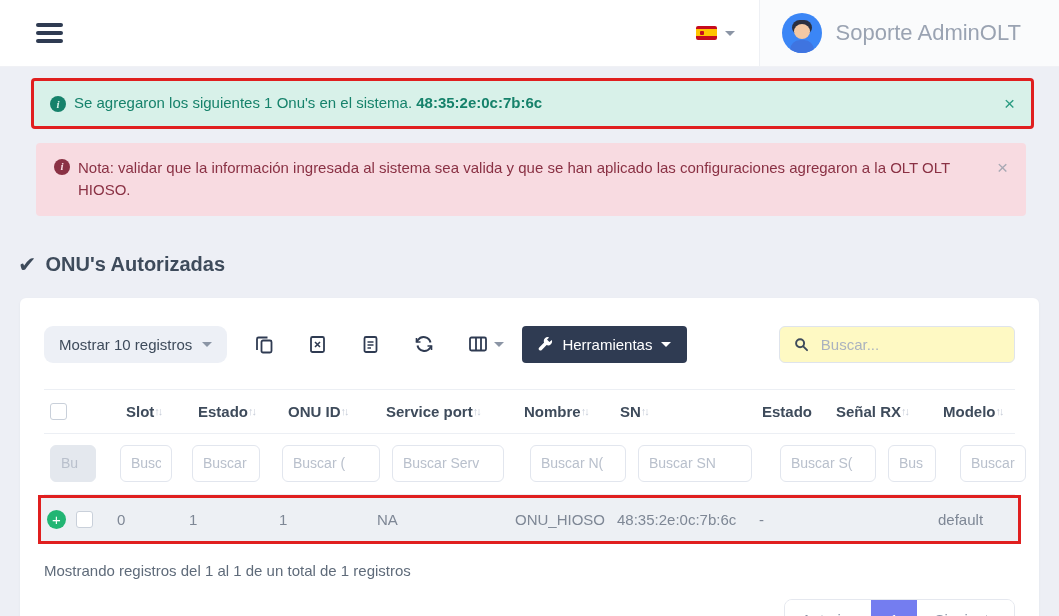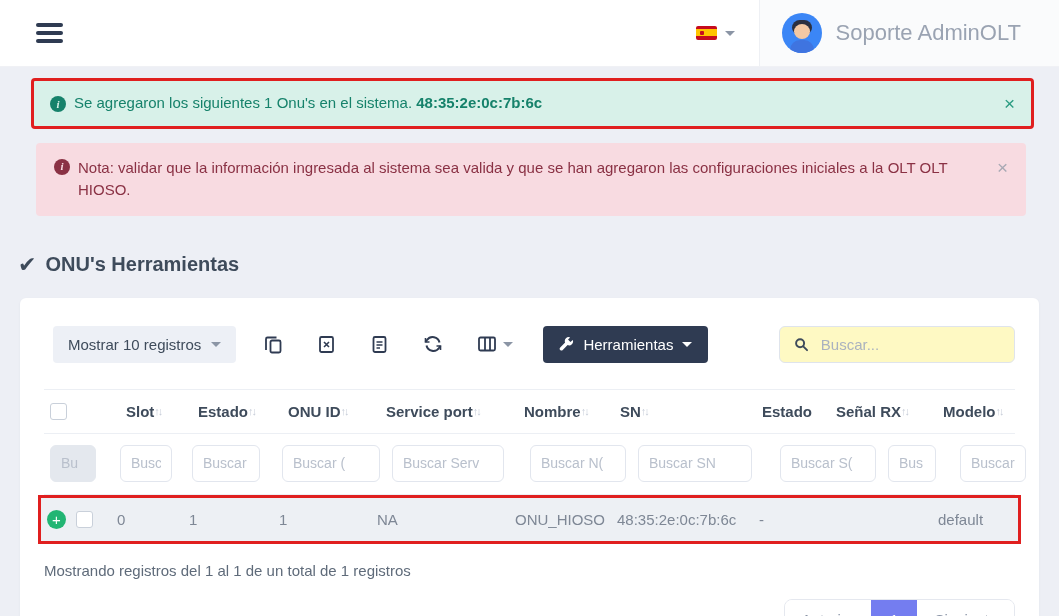--- a/index.html
+++ b/index.html
@@ -63,26 +63,26 @@
     font-size: 20px; font-weight: bold; color: #3e4b5b; }
   .check-icon { font-size: 22px; font-weight: bold; color: #3e4b5b; }
 
   
   .card { background: #fff; border-radius: 6px; margin: 0 20px; padding: 28px 24px 22px;
     box-shadow: 0 1px 3px rgba(40,50,80,.05); }
 
   
   .toolbar { display: flex; align-items: center; margin-bottom: 26px; }
   .length-btn { display: inline-flex; align-items: center; gap: 10px; background: #edf0f6; border: none;
-    color: #3e4b5b; font-size: 15px; padding: 10px 15px; border-radius: 4px; cursor: pointer;
-    font-family: inherit; margin-left: 9px; }
+    color: #3e4b5b; font-size: 15px; padding: 10px 15px; border-radius: 9px; cursor: pointer;
+    font-family: inherit; }
   .icon-btn { background: none; border: none; cursor: pointer; padding: 6px; margin-left: 22px;
     display: inline-flex; align-items: center; gap: 6px; color: #2f3b52; }
   .icon-btn svg { display: block; }
-  .tools-btn { display: inline-flex; align-items: center; gap: 9px; margin-left: 24px;
+  .tools-btn { display: inline-flex; align-items: center; gap: 9px; margin-left: 12px;
     background: #2f3b52; color: #fff; border: none; border-radius: 4px; padding: 10px 16px;
     font-size: 15px; font-family: inherit; cursor: pointer; }
   .tools-btn .caret { border-top-color: #fff; }
   .search-wrap { margin-left: auto; display: flex; align-items: center; gap: 12px;
     border: 1px solid #dfe4ec; border-radius: 6px; background: #fef9c3; padding: 9px 14px; width: 236px; }
   .search-wrap input { border: none; outline: none; font-size: 15px; color: #3e4b5b; width: 100%;
     font-family: inherit; background: transparent; }
   .search-wrap input::placeholder { color: #aab2bf; }
 
   
@@ -157,27 +157,27 @@
     <span class="info-icon">i</span>
     <span class="msg">
       <span>Se agregaron los siguientes 1 Onu's en el sistema.</span>
       <b>48:35:2e:0c:7b:6c</b>
     </span>
     <button class="alert-close">×</button>
   </div>
 
   <div class="alert alert-danger">
     <span class="info-icon">i</span>
-    <span class="msg">Nota: validar que la información ingresada al sistema sea valida y que se han agregaron las configuraciones iniciales a la OLT OLT HIOSO.</span>
+    <span class="msg">Nota: validar que la información ingresada al sistema sea valida y que se han aplicado las configuraciones agregaron a la OLT OLT HIOSO.</span>
     <button class="alert-close">×</button>
   </div>
 
   <div class="section-title">
     <span class="check-icon">✔</span>
-    <span>ONU's Herramientas</span>
+    <span>ONU's Autorizadas</span>
   </div>
 
   <div class="card">
 
     <div class="toolbar">
       <button class="length-btn">
         <span>Mostrar 10 registros</span>
         <span class="caret"></span>
       </button>
 

